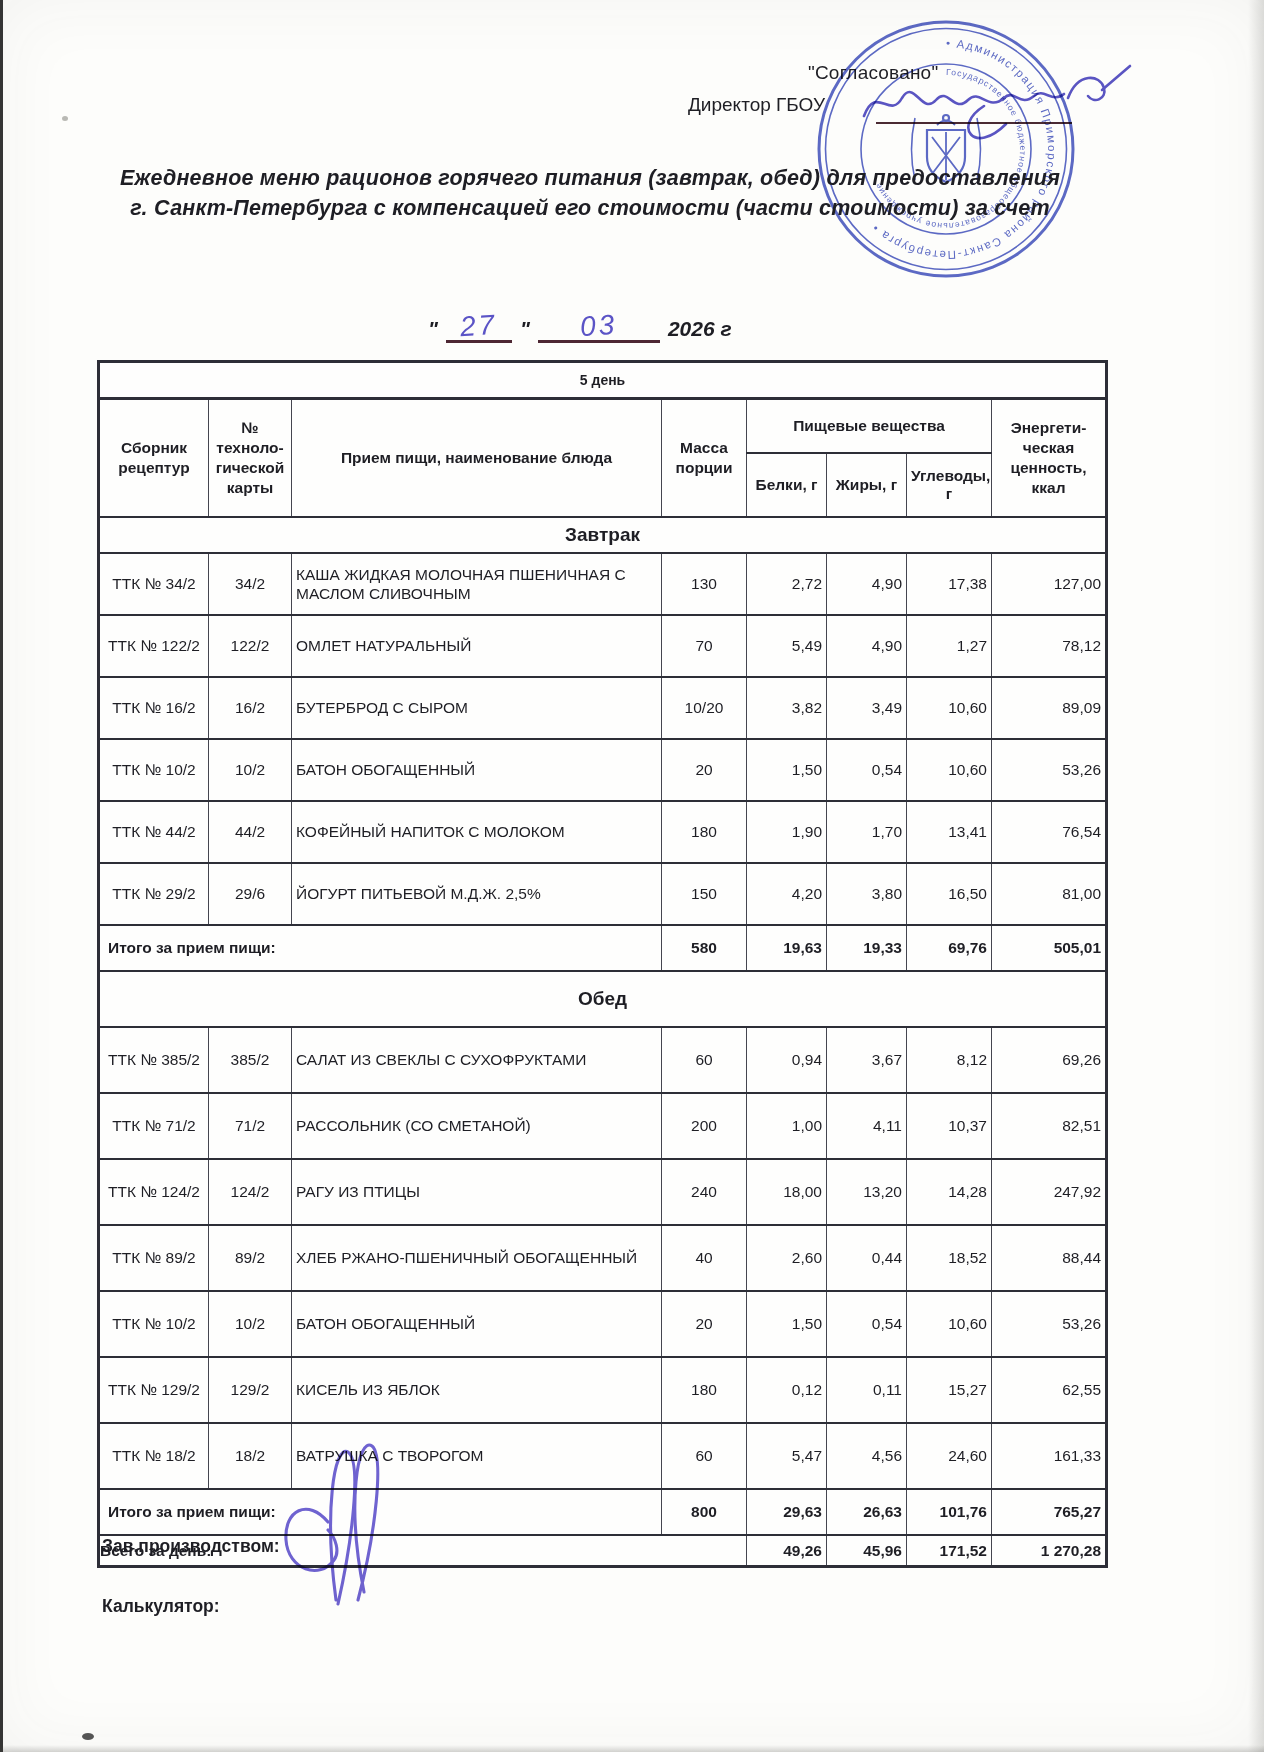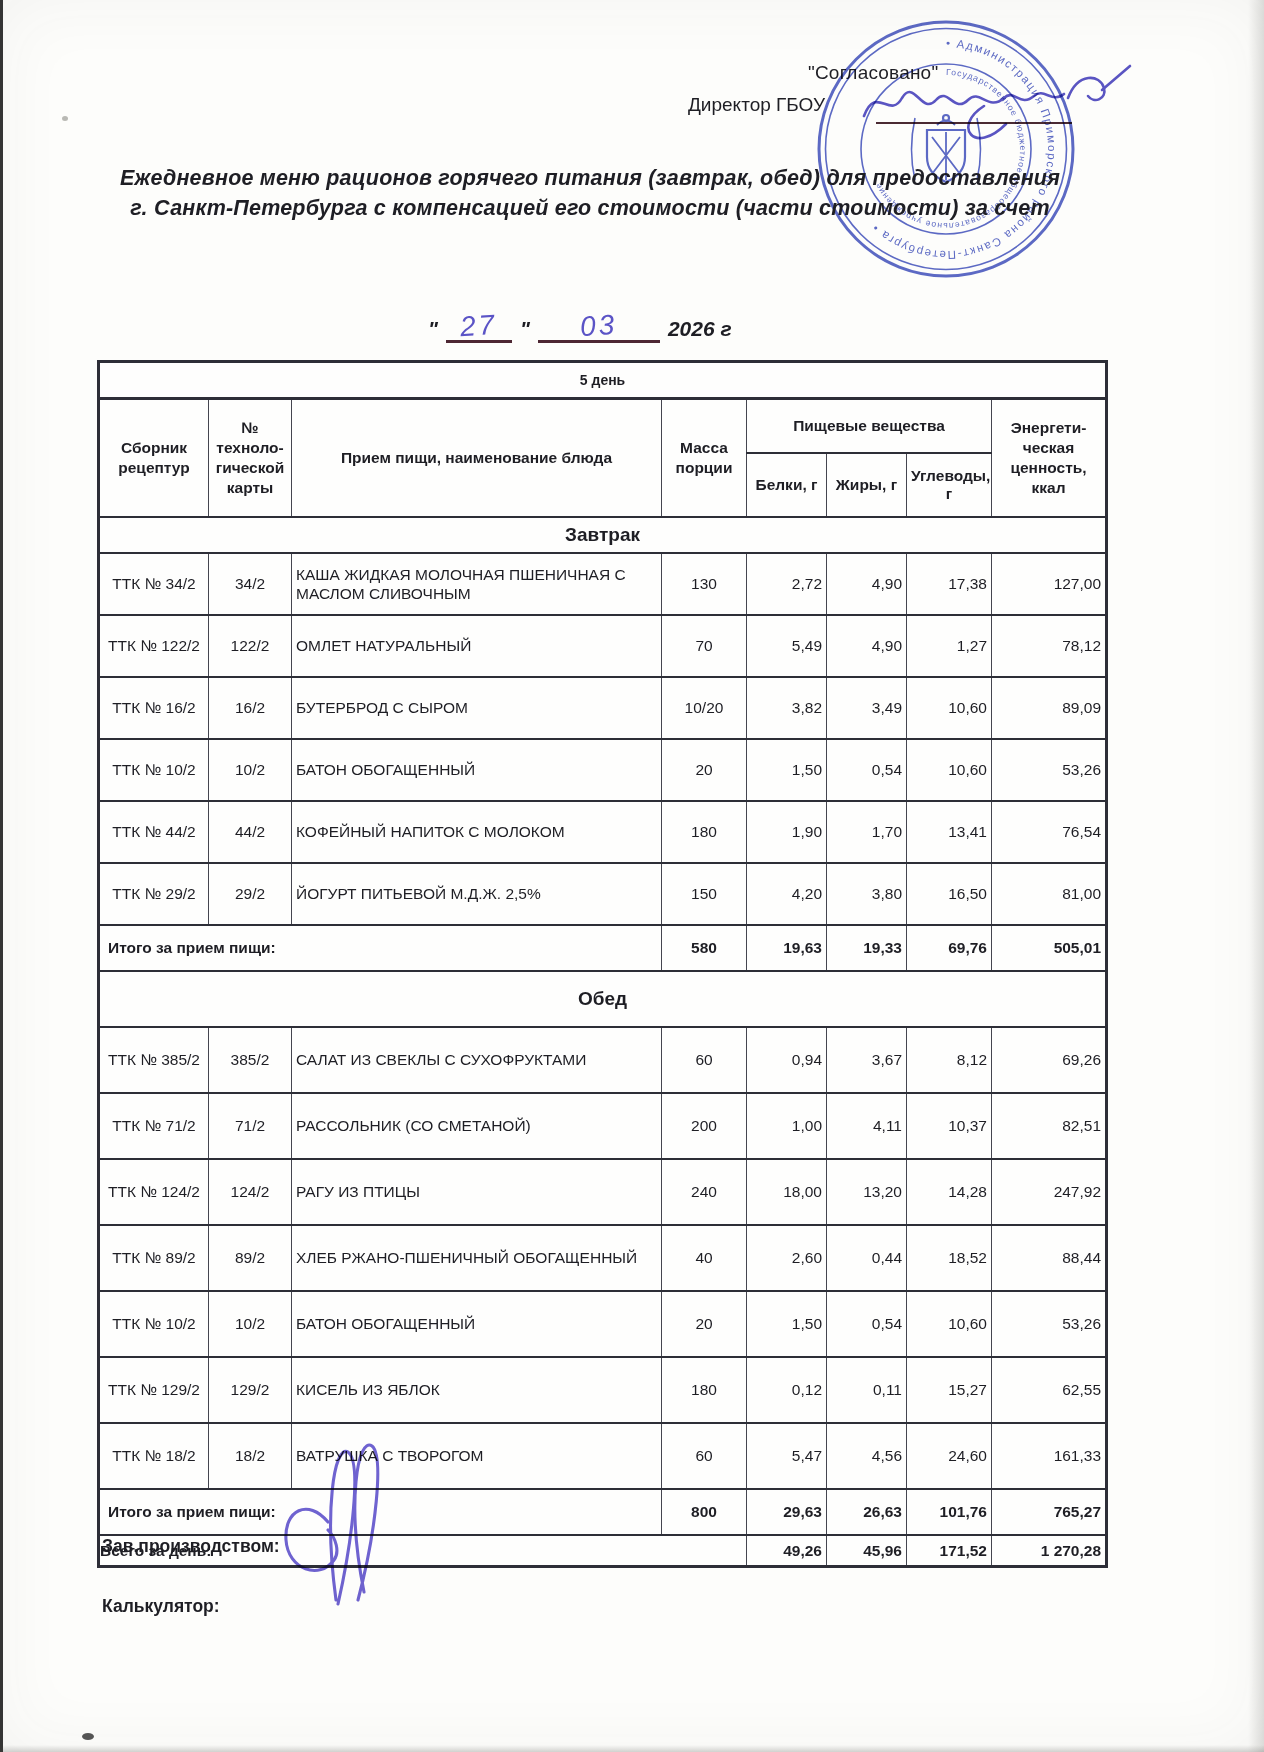--- a/index.html
+++ b/index.html
@@ -234,21 +234,21 @@
             <td class="cell-card">44/2</td>
             <td class="cell-dish">КОФЕЙНЫЙ НАПИТОК С МОЛОКОМ</td>
             <td class="cell-mass">180</td>
             <td class="cell-num">1,90</td>
             <td class="cell-num">1,70</td>
             <td class="cell-num">13,41</td>
             <td class="cell-kcal">76,54</td>
           </tr>
           <tr class="data-row s0">
             <td class="cell-recipe">ТТК № 29/2</td>
-            <td class="cell-card">29/2</td>
+            <td class="cell-card">29/6</td>
             <td class="cell-dish">ЙОГУРТ ПИТЬЕВОЙ М.Д.Ж. 2,5%</td>
             <td class="cell-mass">150</td>
             <td class="cell-num">4,20</td>
             <td class="cell-num">3,80</td>
             <td class="cell-num">16,50</td>
             <td class="cell-kcal">81,00</td>
           </tr>
           <tr class="total-row">
             <td class="cell-label" colspan="3">Итого за прием пищи:</td>
             <td class="cell-mass">580</td>

